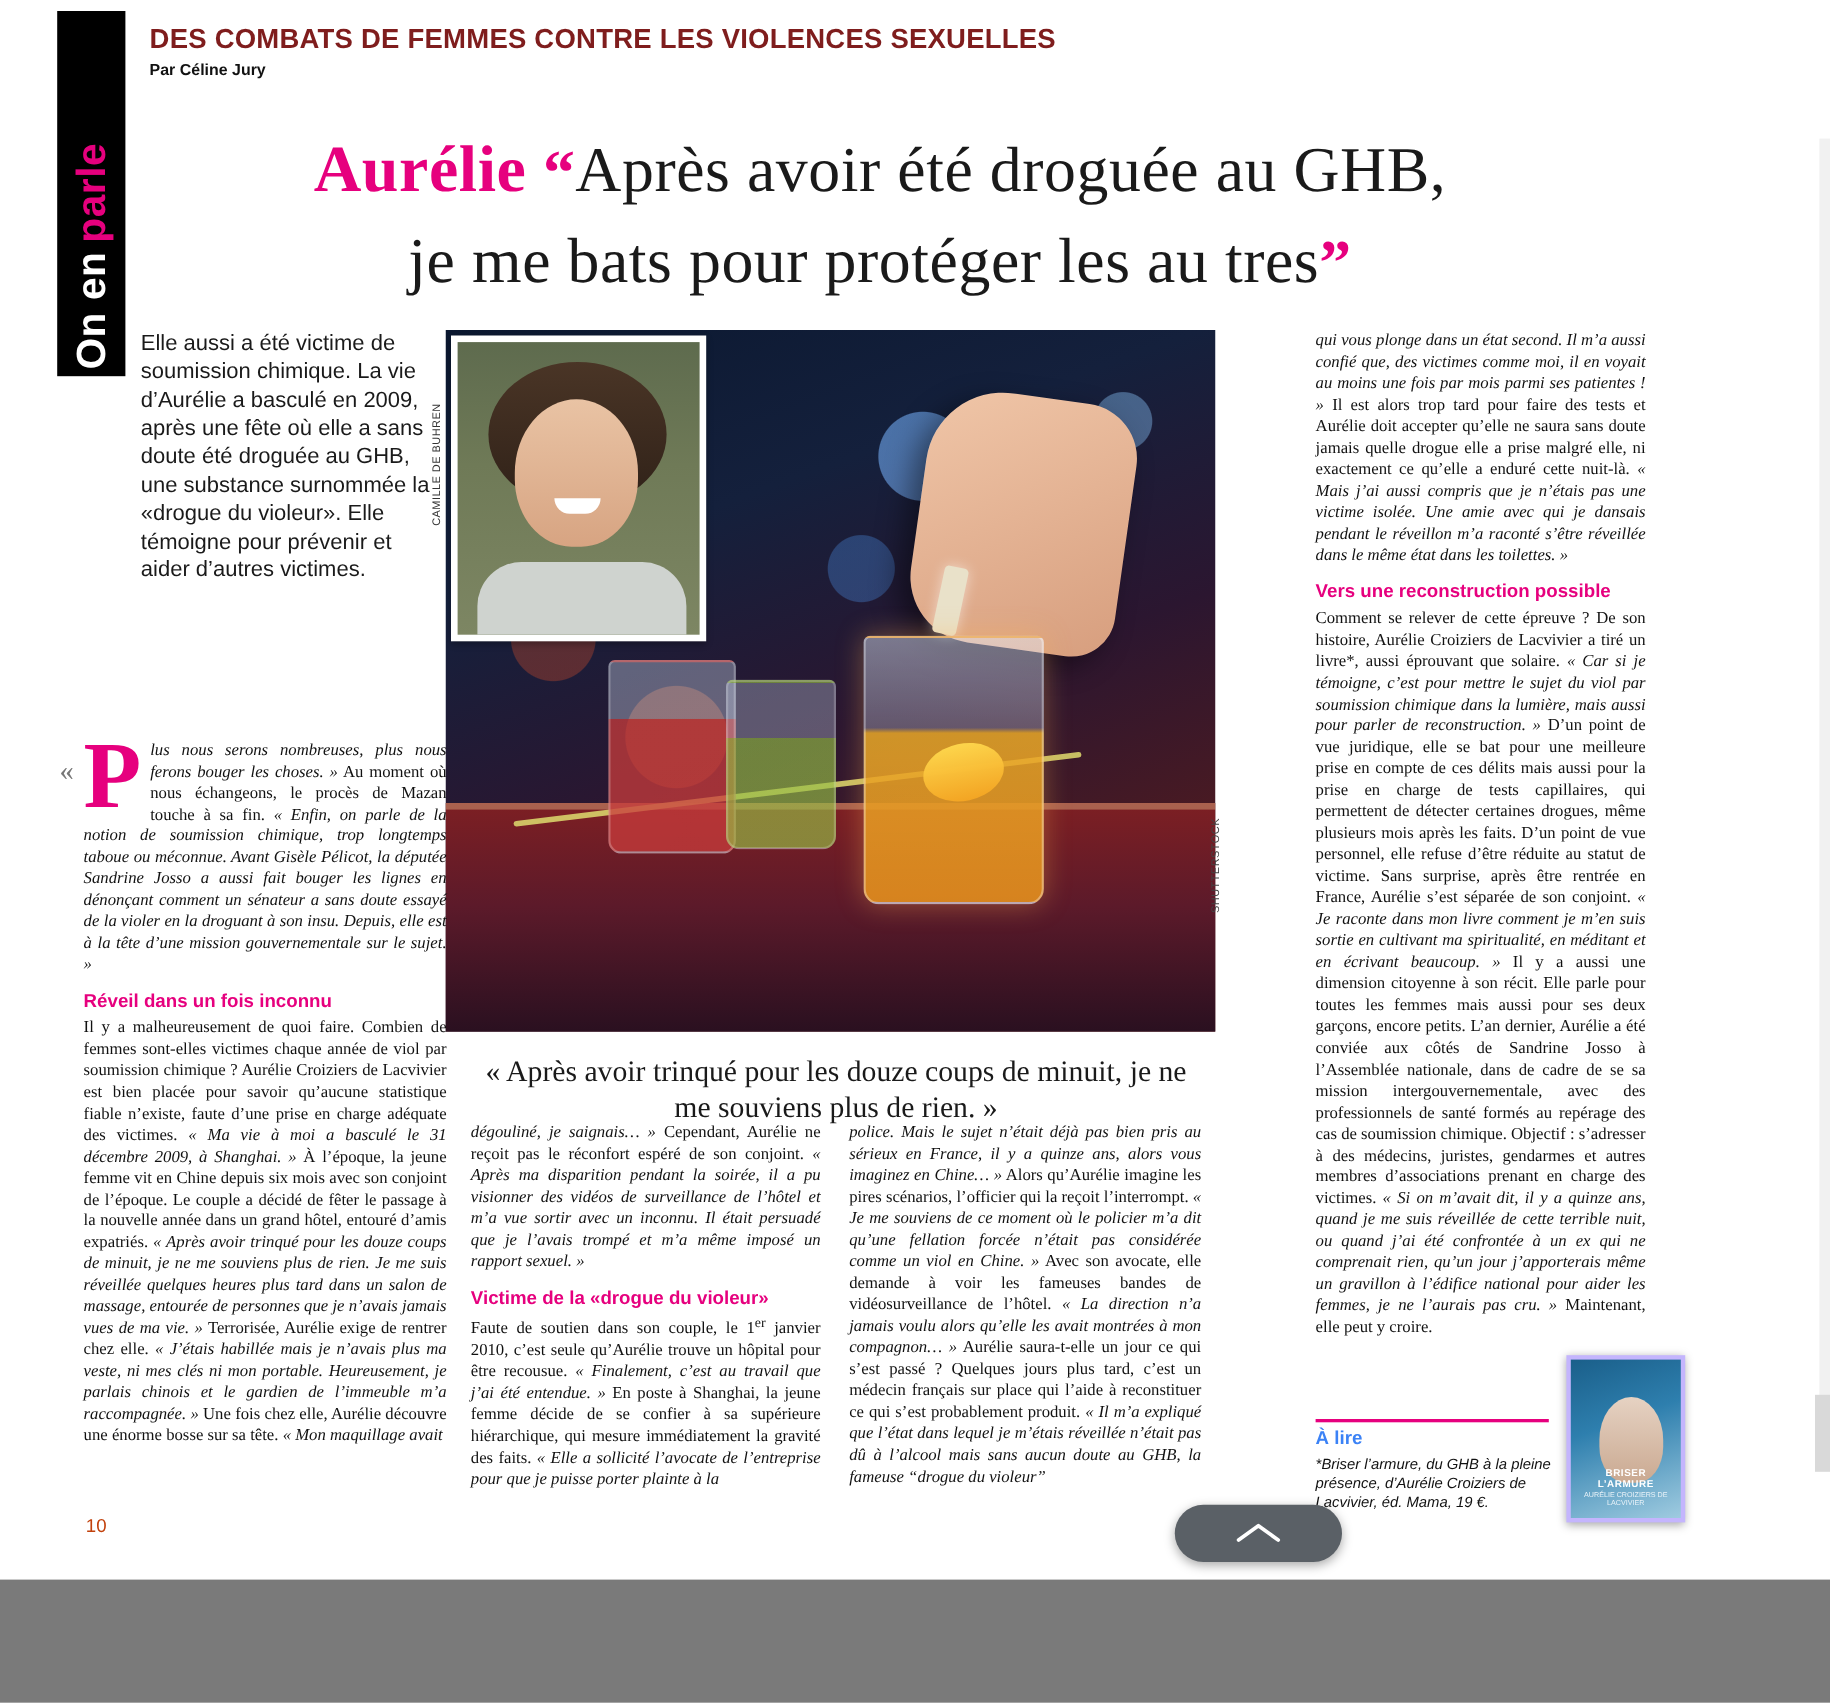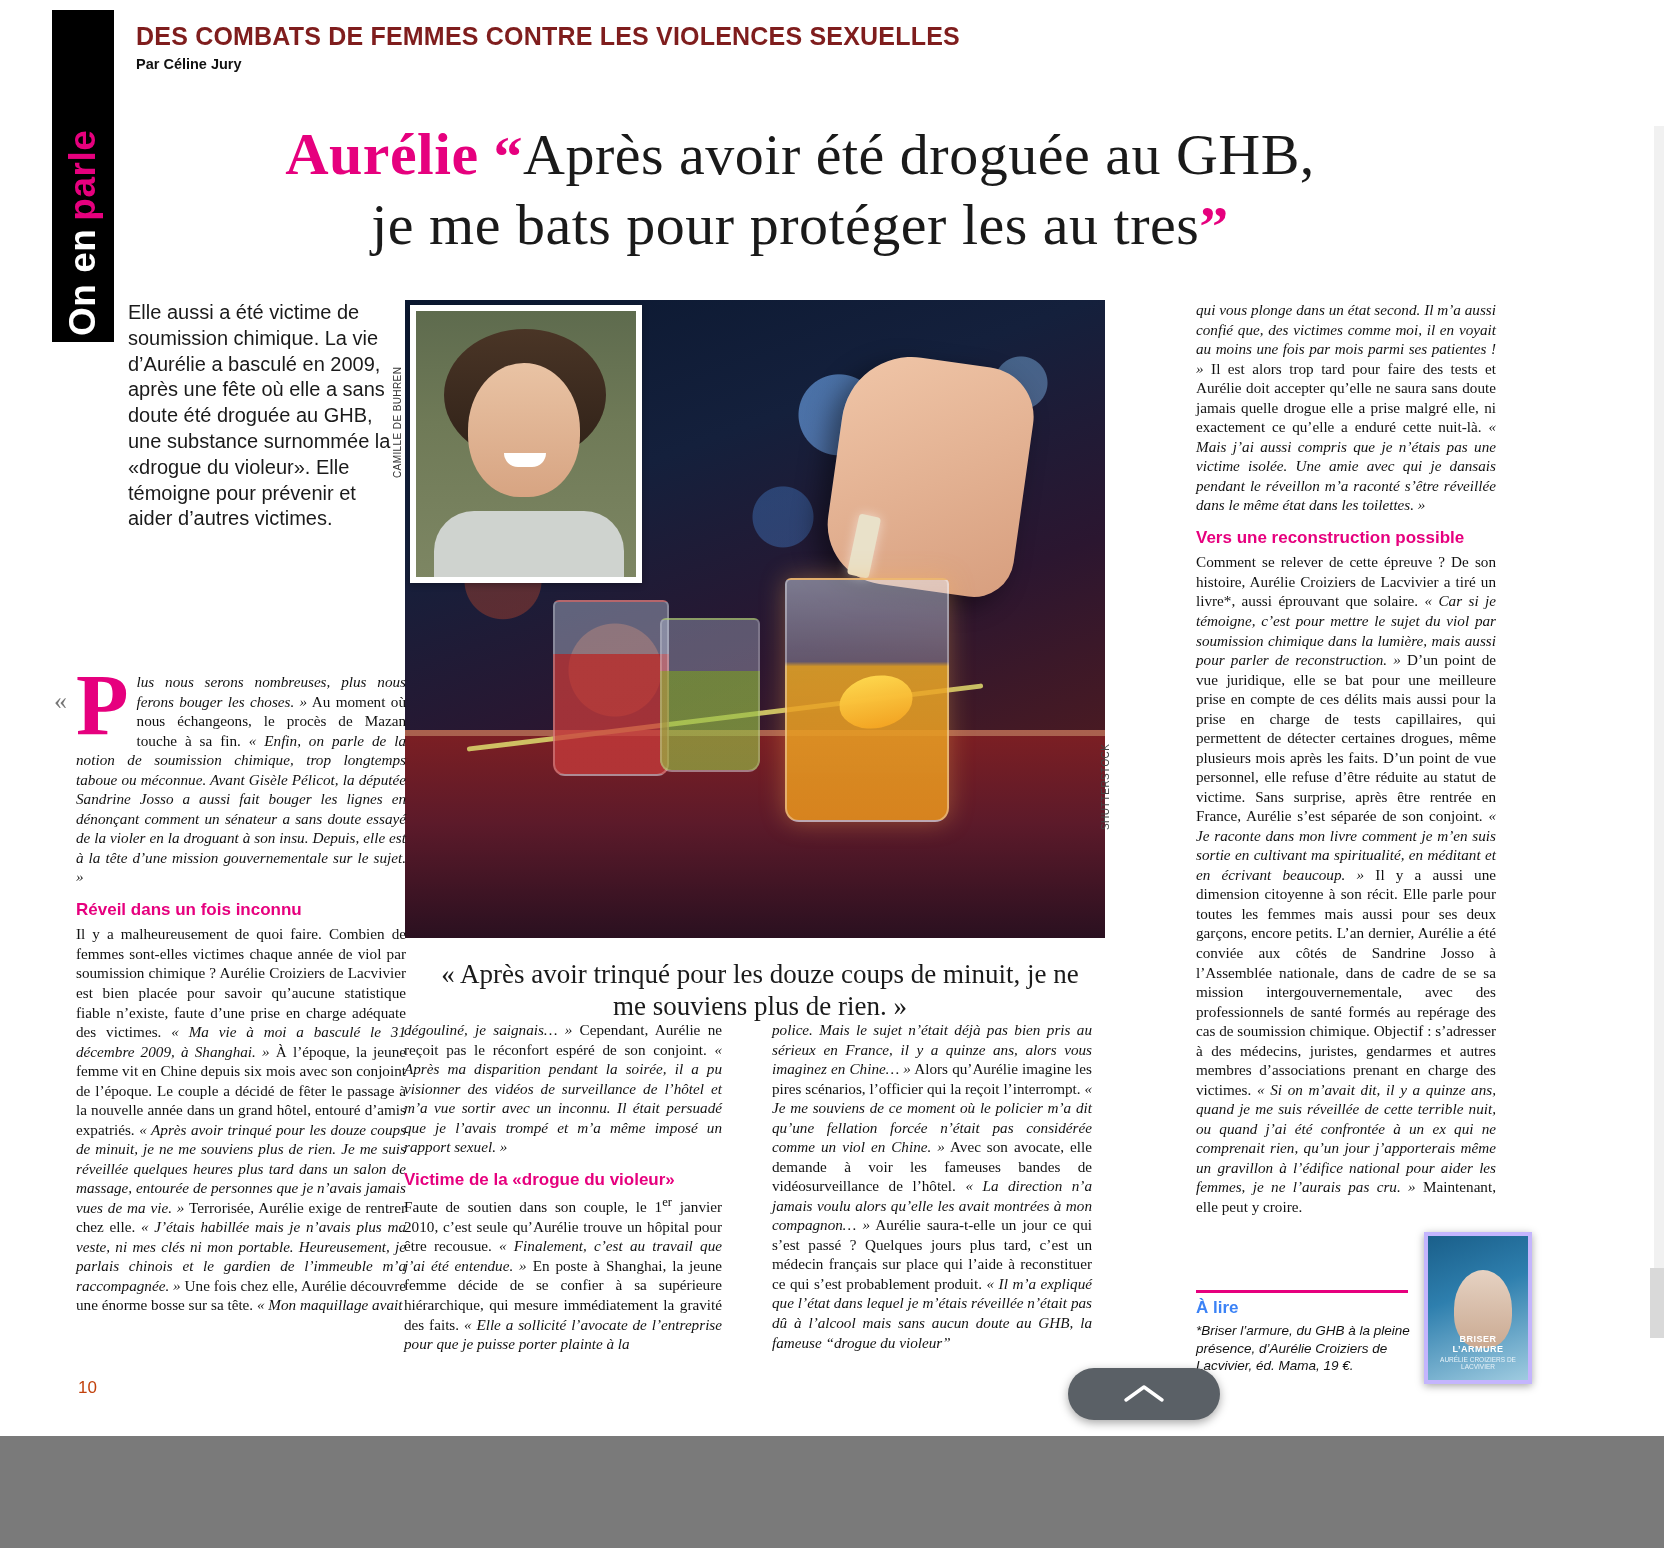--- a/index.html
+++ b/index.html
@@ -31,21 +31,21 @@
   }
 
   
   .headline{
     position:absolute;left:140px;top:122px;width:1320px;height:160px;
     color:#1a1a1a;font-size:58px;line-height:1.08;text-align:center;
   }
   .headline .name{color:#e6007e;font-weight:bold;font-size:60px;}
   .headline .quote-mark{color:#e6007e;font-weight:bold;font-size:58px;vertical-align:-2px;}
   .hl-line1{white-space:nowrap;letter-spacing:0.5px;}
-  .hl-line2{white-space:nowrap;letter-spacing:0.5px;margin-top:5px;}
+  .hl-line2{white-space:nowrap;letter-spacing:0.5px;margin-top:17px;}
 
   
   .standfirst{
     position:absolute;left:128px;top:300px;width:270px;
     font-size:20px;line-height:1.29;color:#1a1a1a;font-family:"Liberation Sans",sans-serif;
     font-weight:400;
   }
 
   
   .photo-area{position:absolute;left:405px;top:300px;width:700px;height:638px;overflow:hidden;}
@@ -145,21 +145,21 @@
 
   
   .col{position:absolute;font-size:15.2px;line-height:1.285;color:#111;text-align:justify;}
   .col p{margin:0 0 0 0;text-indent:0;}
   .it{font-style:italic;}
   .subhead{
     font-family:"Liberation Sans",sans-serif;font-weight:bold;color:#e6007e;font-size:17px;
     margin:13px 0 5px 0;line-height:1.15;
   }
   .col1{left:76px;top:672px;width:330px;}
-  .col2{left:404px;top:1020px;width:318px;}
+  .col2{left:428px;top:1020px;width:318px;}
   .col3{left:772px;top:1020px;width:320px;}
   .col4{left:1196px;top:300px;width:300px;}
 
   .dropcap-wrap{position:relative;padding-left:0;}
   .guillemet{
     position:absolute;left:-22px;top:12px;font-size:26px;color:#777;
   }
   .dropcap{
     float:left;font-size:86px;line-height:62px;color:#e6007e;font-weight:bold;
     margin:2px 8px 0 0;font-family:"Liberation Serif",serif;

